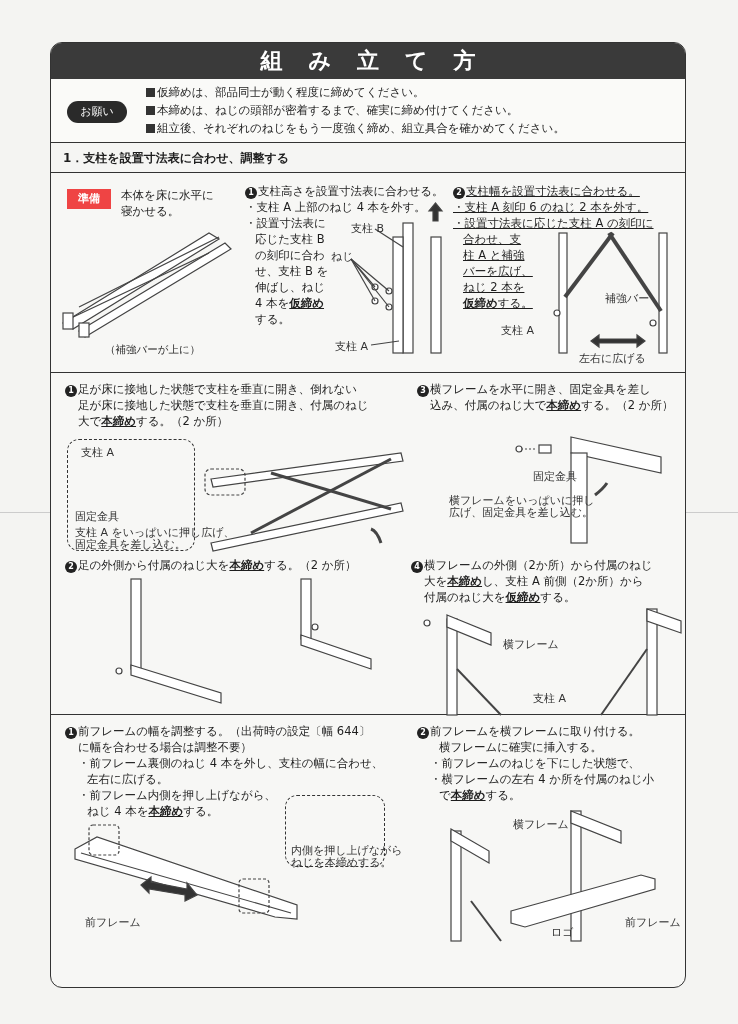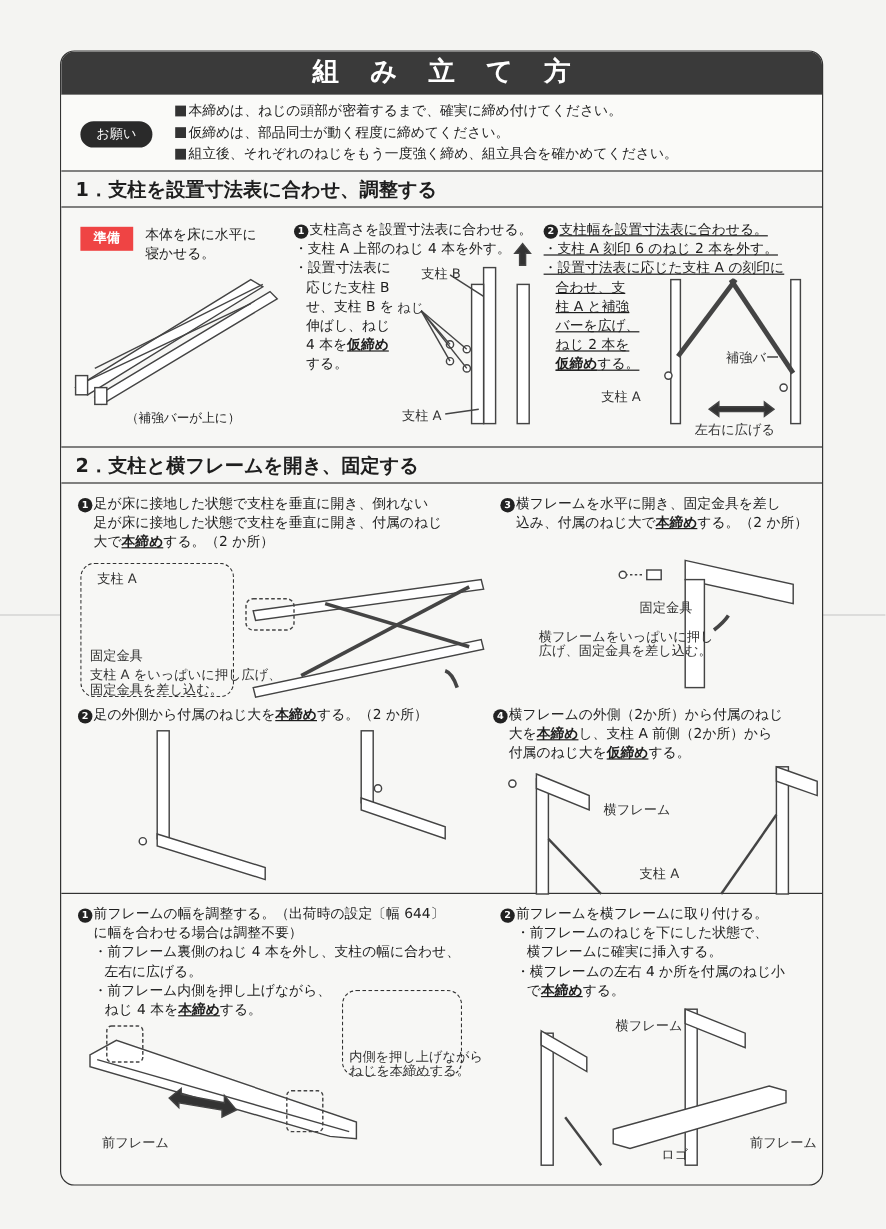--- a/index.html
+++ b/index.html
@@ -22,21 +22,21 @@
   }
   .notice-badge {
     position: absolute; left: 16px; top: 22px; width: 60px; height: 22px;
     background: #2a2a2a; color: #fff; border-radius: 11px; font-size: 11px;
     font-weight: normal; text-align: center; line-height: 22px;
   }
   .notice-lines { position: absolute; left: 95px; top: 4px; font-size: 11.5px; line-height: 18px; }
   .notice-lines .sq { display: inline-block; width: 9px; height: 9px; background: #333; margin-right: 2px; vertical-align: -1px; }
 
   .sec-head {
-    height: 30px; border-bottom: 1.5px solid #333; font-size: 16px; font-weight: bold;
+    height: 30px; border-bottom: 1.5px solid #333; font-size: 12px; font-weight: bold;
     line-height: 30px; padding-left: 12px; background: #f5f5f3;
   }
   .sec-body { position: relative; border-bottom: 1.5px solid #333; }
   .txt { position: absolute; font-size: 11.5px; line-height: 16px; }
   .lbl { position: absolute; font-size: 11px; color: #333; }
   .num { display: inline-block; width: 12px; height: 12px; border-radius: 50%; background: #222; color: #fff; font-size: 8px; text-align: center; line-height: 12px; font-weight: bold; margin-right: 1px; vertical-align: 0; }
   .bold-u { font-weight: bold; text-decoration: underline; }
   .prep-badge {
     position: absolute; left: 16px; top: 16px; width: 44px; height: 20px; background: #ef4444;
     color: #fff; font-size: 11px; font-weight: bold; text-align: center; line-height: 20px;
@@ -49,22 +49,22 @@
 <body>
 
 <div class="fold-line"></div>
 
 <div class="sheet">
   <div class="title-bar">組み立て方</div>
 
   <div class="notice">
     <div class="notice-badge">お願い</div>
     <div class="notice-lines">
+      <div><span class="sq"></span><span>仮締めは、部品同士が動く程度に締めてください。</span></div>
       <div><span class="sq"></span><span>本締めは、ねじの頭部が密着するまで、確実に締め付けてください。</span></div>
-      <div><span class="sq"></span><span>仮締めは、部品同士が動く程度に締めてください。</span></div>
       <div><span class="sq"></span><span>組立後、それぞれのねじをもう一度強く締め、組立具合を確かめてください。</span></div>
     </div>
   </div>
 
   <div class="sec-head">1．支柱を設置寸法表に合わせ、調整する</div>
   <div class="sec-body" style="height:200px;">
     <div class="prep-badge">準備</div>
     <div class="txt" style="left:70px;top:14px;">
       <div>本体を床に水平に</div>
       <div>寝かせる。</div>
@@ -79,20 +79,21 @@
         <rect x="20" y="100" width="10" height="14"></rect>
       </g>
     </svg>
     <div class="txt" style="left:54px;top:168px;font-size:10.5px;">（補強バーが上に）</div>
 
     <div class="txt" style="left:194px;top:10px;">
       <div><span class="num">1</span><span>支柱高さを設置寸法表に合わせる。</span></div>
       <div>・支柱 A 上部のねじ 4 本を外す。</div>
       <div>・設置寸法表に</div>
       <div style="padding-left:10px">応じた支柱 B</div>
+      <div style="padding-left:10px">の刻印に合わ</div>
       <div style="padding-left:10px">せ、支柱 B を</div>
       <div style="padding-left:10px">伸ばし、ねじ</div>
       <div style="padding-left:10px"><span>4 本を</span><span class="bold-u">仮締め</span></div>
       <div style="padding-left:10px">する。</div>
     </div>
     <svg class="fig" style="left:280px;top:44px;" width="110" height="140">
       <g stroke="#444" stroke-width="1.2" fill="#fff">
         <rect x="72" y="6" width="10" height="130"></rect>
         <rect x="62" y="20" width="10" height="116"></rect>
         <rect x="100" y="20" width="10" height="116"></rect>
@@ -132,21 +133,20 @@
         <circle cx="6" cy="80" r="3"></circle>
           <circle cx="102" cy="90" r="3"></circle>
         <polygon points="40,108 48,102 48,106 86,106 86,102 94,108 86,114 86,110 48,110 48,114" fill="#333"></polygon>
       </g>
     </svg>
     <div class="lbl" style="left:554px;top:118px;">補強バー</div>
     <div class="lbl" style="left:450px;top:150px;">支柱 A</div>
     <div class="lbl" style="left:528px;top:178px;">左右に広げる</div>
   </div>
 
-  <div class="sec-head">2．支柱と横フレームを開き、固定する</div>
   <div class="sec-body" style="height:342px;">
     <div class="txt" style="left:14px;top:8px;">
       <div><span class="num">1</span><span>足が床に接地した状態で支柱を垂直に開き、倒れない</span></div>
       <div style="padding-left:13px">足が床に接地した状態で支柱を垂直に開き、付属のねじ</div>
       <div style="padding-left:13px"><span>大で</span><span class="bold-u">本締め</span><span>する。（2 か所）</span></div>
     </div>
     <div class="dash-box" style="left:16px;top:66px;width:128px;height:112px;"></div>
     <div class="lbl" style="left:30px;top:72px;">支柱 A</div>
     <div class="lbl" style="left:24px;top:136px;">固定金具</div>
     <div class="lbl" style="left:24px;top:152px;">支柱 A をいっぱいに押し広げ、</div>
@@ -232,22 +232,22 @@
         <line x1="10" y1="28" x2="220" y2="88"></line>
         <rect x="18" y="0" width="30" height="30" fill="none" stroke-dasharray="3,2" rx="4"></rect>
         <rect x="168" y="54" width="30" height="34" fill="none" stroke-dasharray="3,2" rx="4"></rect>
         <polygon points="70,60 80,52 80,57 116,64 116,58 126,70 114,76 114,70 78,64 78,68" fill="#333"></polygon>
       </g>
     </svg>
     <div class="lbl" style="left:34px;top:200px;">前フレーム</div>
 
     <div class="txt" style="left:366px;top:8px;">
       <div><span class="num">2</span><span>前フレームを横フレームに取り付ける。</span></div>
+      <div style="padding-left:22px">横フレームに確実に挿入する。</div>
       <div style="padding-left:13px">・前フレームのねじを下にした状態で、</div>
-      <div style="padding-left:22px">横フレームに確実に挿入する。</div>
       <div style="padding-left:13px">・横フレームの左右 4 か所を付属のねじ小</div>
       <div style="padding-left:22px"><span>で</span><span class="bold-u">本締め</span><span>する。</span></div>
     </div>
     <svg class="fig" style="left:390px;top:96px;" width="240" height="130">
       <g stroke="#444" stroke-width="1.2" fill="#fff">
         <rect x="10" y="20" width="10" height="110"></rect>
         <polygon points="10,18 48,40 48,52 10,30"></polygon>
         <rect x="130" y="0" width="10" height="130"></rect>
         <polygon points="130,0 180,20 180,32 130,12"></polygon>
         <polygon points="70,100 200,64 214,68 214,78 84,116 70,112"></polygon>

